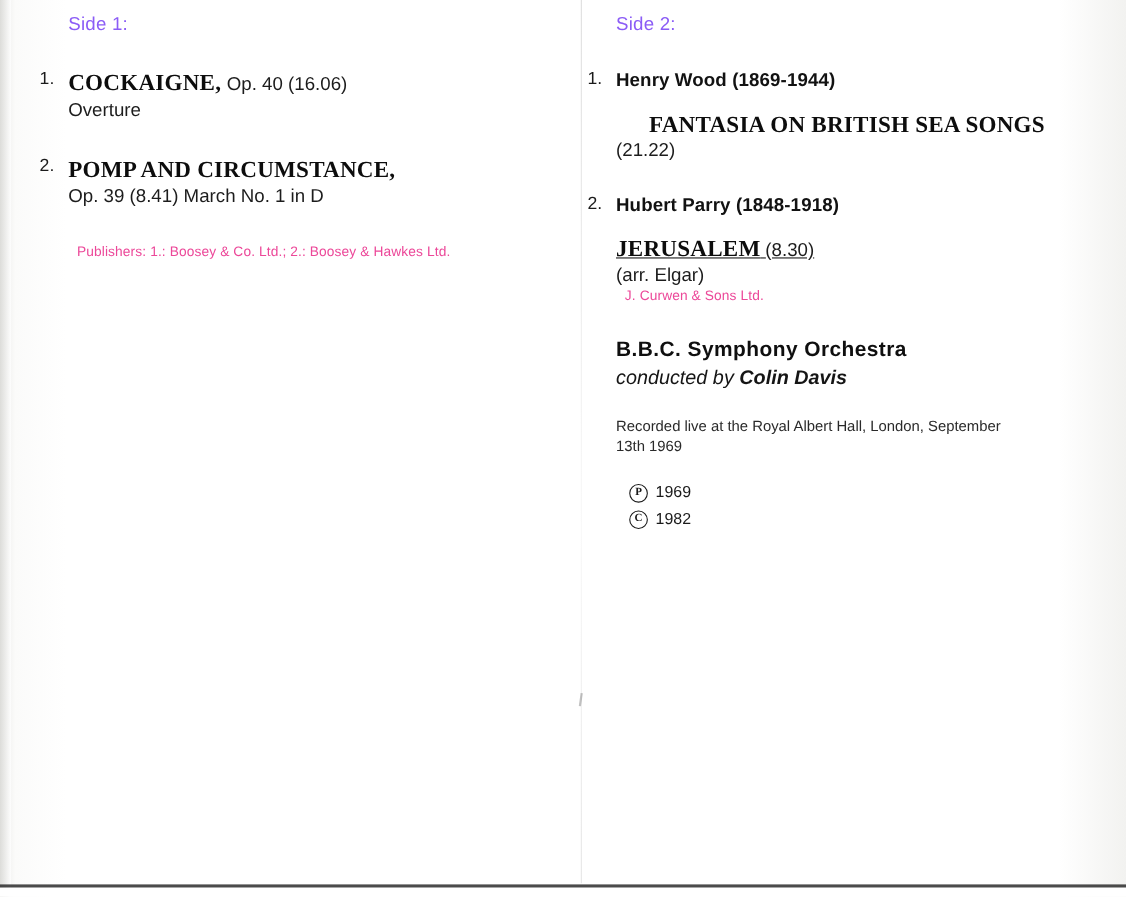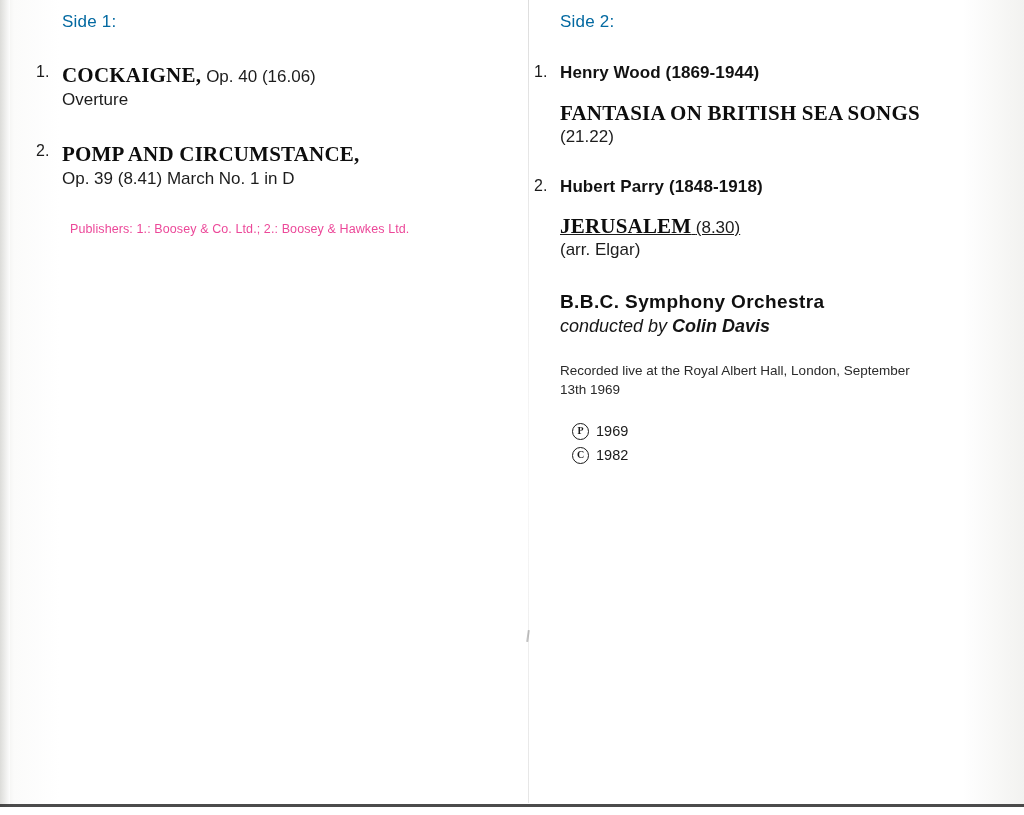--- a/index.html
+++ b/index.html
@@ -57,21 +57,21 @@
 
   .col {
     position: absolute;
     top: 0;
   }
   .col-left { left: 62px; width: 450px; }
   .col-right { left: 560px; width: 420px; }
 
   .side-label {
     font-size: 17px;
-    color: #0369a1;
+    color: #8b5cf6;
     margin-top: 12px;
     letter-spacing: .2px;
   }
 
   .block { position: relative; }
 
   .composer {
     font-weight: bold;
     font-size: 17px;
     letter-spacing: .1px;
@@ -91,20 +91,21 @@
     font-size: 16px;
     font-weight: normal;
     color: #1b1b1b;
   }
   .title-serif {
     font-family: "Liberation Serif", serif;
     font-weight: bold;
     font-size: 21px;
     letter-spacing: .2px;
     color: #0d0d0d;
+    text-align: center;
   }
   .title-inline-light {
     font-family: "Liberation Sans", sans-serif;
     font-weight: normal;
     font-size: 17px;
     color: #1c1c1c;
   }
   .subline {
     font-size: 17px;
     color: #1c1c1c;
@@ -221,20 +222,21 @@
       <span class="num">2.</span>
       <span class="composer">Hubert Parry (1848-1918)</span>
     </div>
     <div style="margin-top:17px;text-decoration:underline;">
       <span class="title-serif">JERUSALEM</span>
       <span class="title-inline-light">(8.30)</span>
     </div>
     <div class="subline">(arr. Elgar)</div>
   </div>
 
+  <div class="publishers">J. Curwen &amp; Sons Ltd.</div>
 
   <div class="performer" style="margin-top:30px;">B.B.C. Symphony Orchestra</div>
   <div class="conductor" style="margin-top:3px;font-style:italic;">
     <span>conducted by </span><b>Colin Davis</b>
   </div>
 
   <div class="recorded" style="margin-top:25px;">Recorded live at the Royal Albert Hall, London, September</div>
   <div class="recorded">13th 1969</div>
 
   <div class="copyline" style="margin-top:22px; margin-left:12px;">

